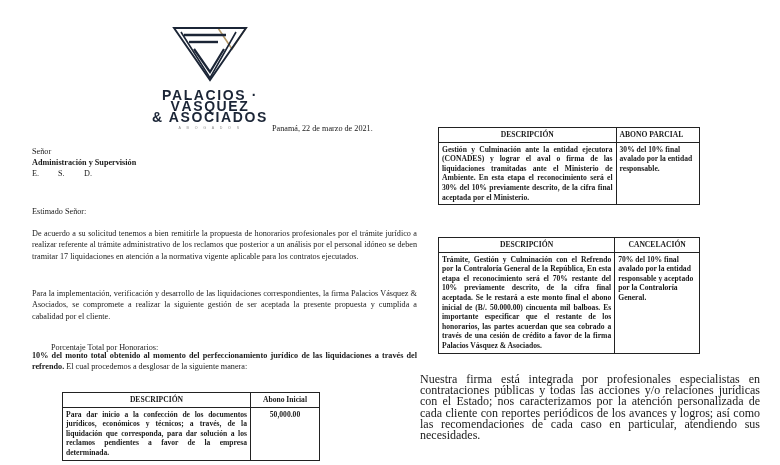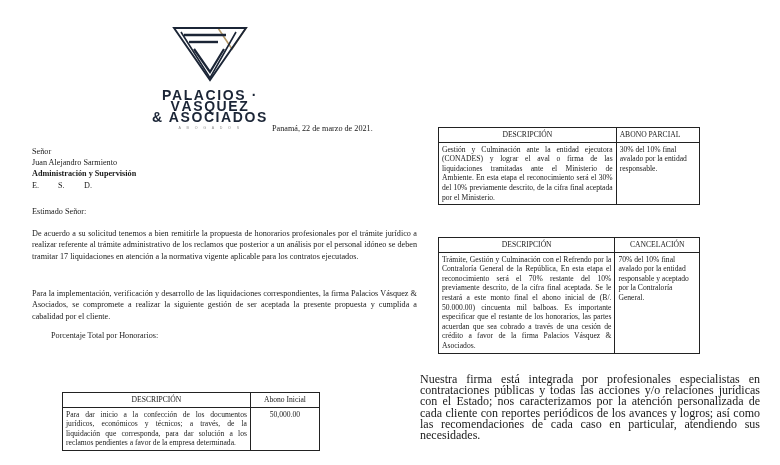--- a/index.html
+++ b/index.html
@@ -81,37 +81,37 @@
   .para {
     position: absolute;
     left: 32px;
     font-size: 8.2px;
     line-height: 11.4px;
     width: 385px;
     text-align: justify;
   }
   .p1 { top: 228px; }
   .p2 { top: 288px; }
-  .p3 { top: 330px; padding-left: 19px; }
+  .p3 { top: 342px; padding-left: 19px; }
   .p4 { top: 350px; }
   .p4 b { font-weight: bold; }
 
   
   table.doc {
     border-collapse: collapse;
     font-size: 7.6px;
     line-height: 9.6px;
     position: absolute;
     background: #fff;
   }
   table.doc td, table.doc th {
     border: 1px solid #222;
     padding: 2px 3px;
     vertical-align: top;
-    font-weight: normal;
+    font-weight: bold;
   }
   table.doc th {
     text-align: center;
     vertical-align: top;
   }
   td.justify { text-align: justify; }
   td.center { text-align: center; }
 
   
   #table-abono-inicial { left: 62px; top: 392px; width: 258px; }
@@ -159,30 +159,30 @@
       <div>PALACIOS · VÁSQUEZ</div>
       <div>&amp; ASOCIADOS</div>
     </div>
     <div class="logo-sub">A B O G A D O S</div>
   </div>
 
   <div class="date-line">Panamá, 22 de marzo de 2021.</div>
 
   <div class="addressee">
     <div>Señor</div>
-    <div>Juan Alejandro Sarmiento</div>
     <div class="b">Administración y Supervisión</div>
     <div class="esd"><span>E.</span><span>S.</span><span>D.</span></div>
   </div>
 
   <div class="greeting">Estimado Señor:</div>
 
   <div class="para p1">De acuerdo a su solicitud tenemos a bien remitirle la propuesta de honorarios profesionales por el trámite jurídico a realizar referente al trámite administrativo de los reclamos que posterior a un análisis por el personal idóneo se deben tramitar 17 liquidaciones en atención a la normativa vigente aplicable para los contratos ejecutados.</div>
   <div class="para p2">Para la implementación, verificación y desarrollo de las liquidaciones correspondientes, la firma Palacios Vásquez &amp; Asociados, se compromete a realizar la siguiente gestión de ser aceptada la presente propuesta y cumplida a cabalidad por el cliente.</div>
   <div class="para p3">Porcentaje Total por Honorarios:</div>
+  <div class="para p4"><b>10% del monto total obtenido al momento del perfeccionamiento jurídico de las liquidaciones a través del refrendo.</b><span> El cual procedemos a desglosar de la siguiente manera:</span></div>
 
   <table class="doc" id="table-abono-inicial">
     <tbody>
         <tr>
       <th class="c-desc">DESCRIPCIÓN</th>
       <th class="c-val">Abono Inicial</th>
     </tr>
     <tr>
       <td class="justify">Para dar inicio a la confección de los documentos jurídicos, económicos y técnicos; a través, de la liquidación que corresponda, para dar solución a los reclamos pendientes a favor de la empresa determinada.</td>
       <td class="center">50,000.00</td>

